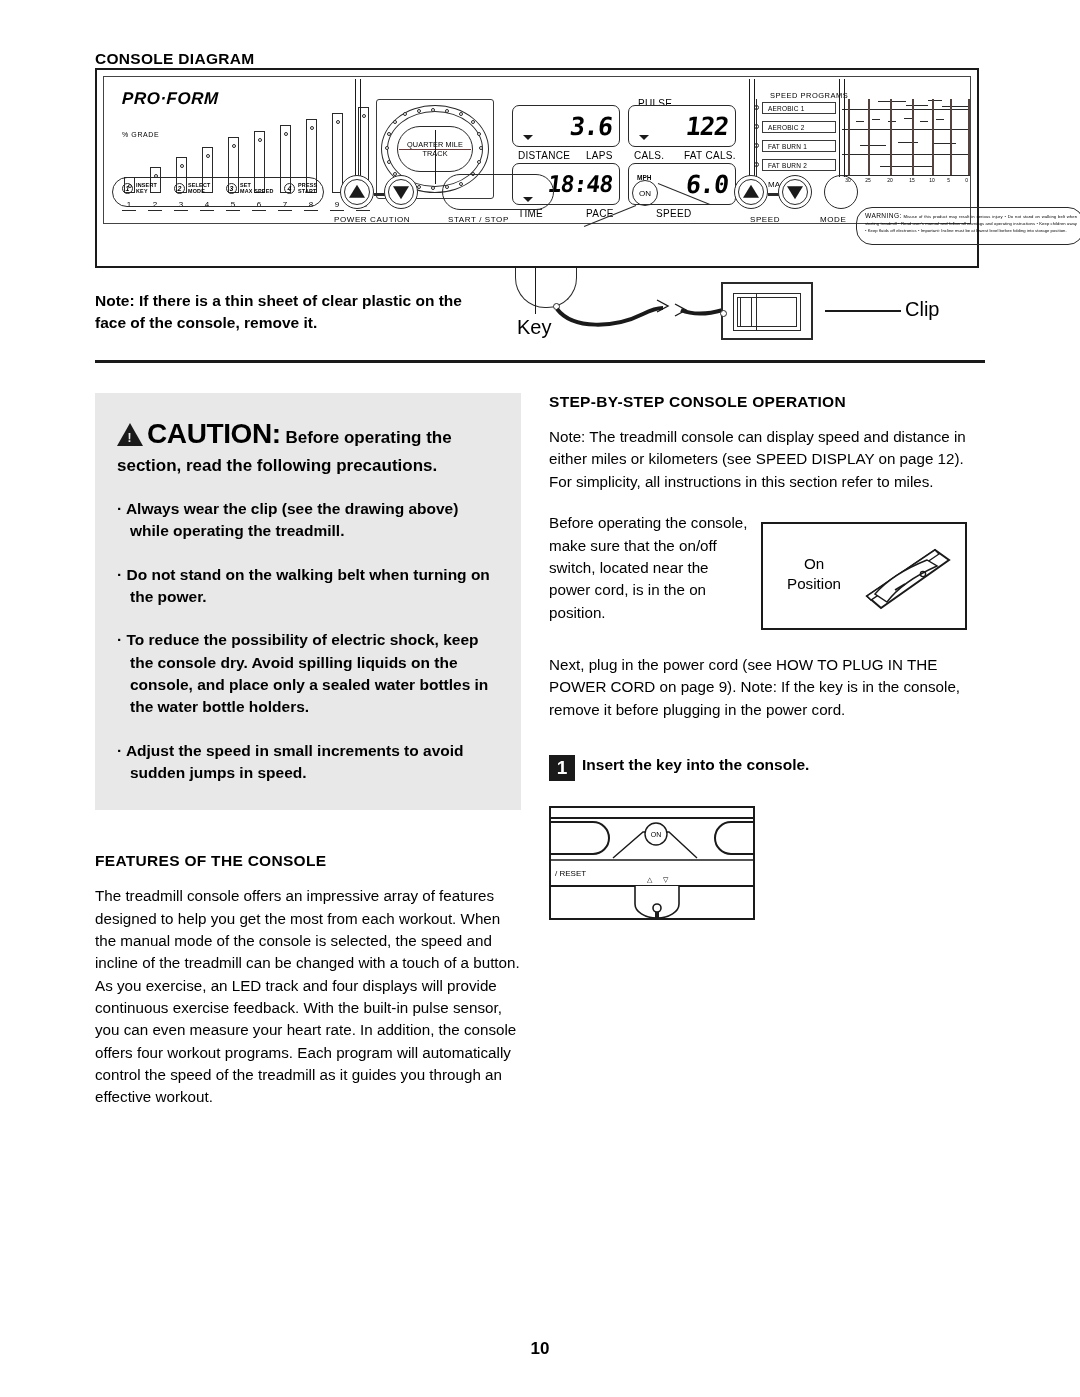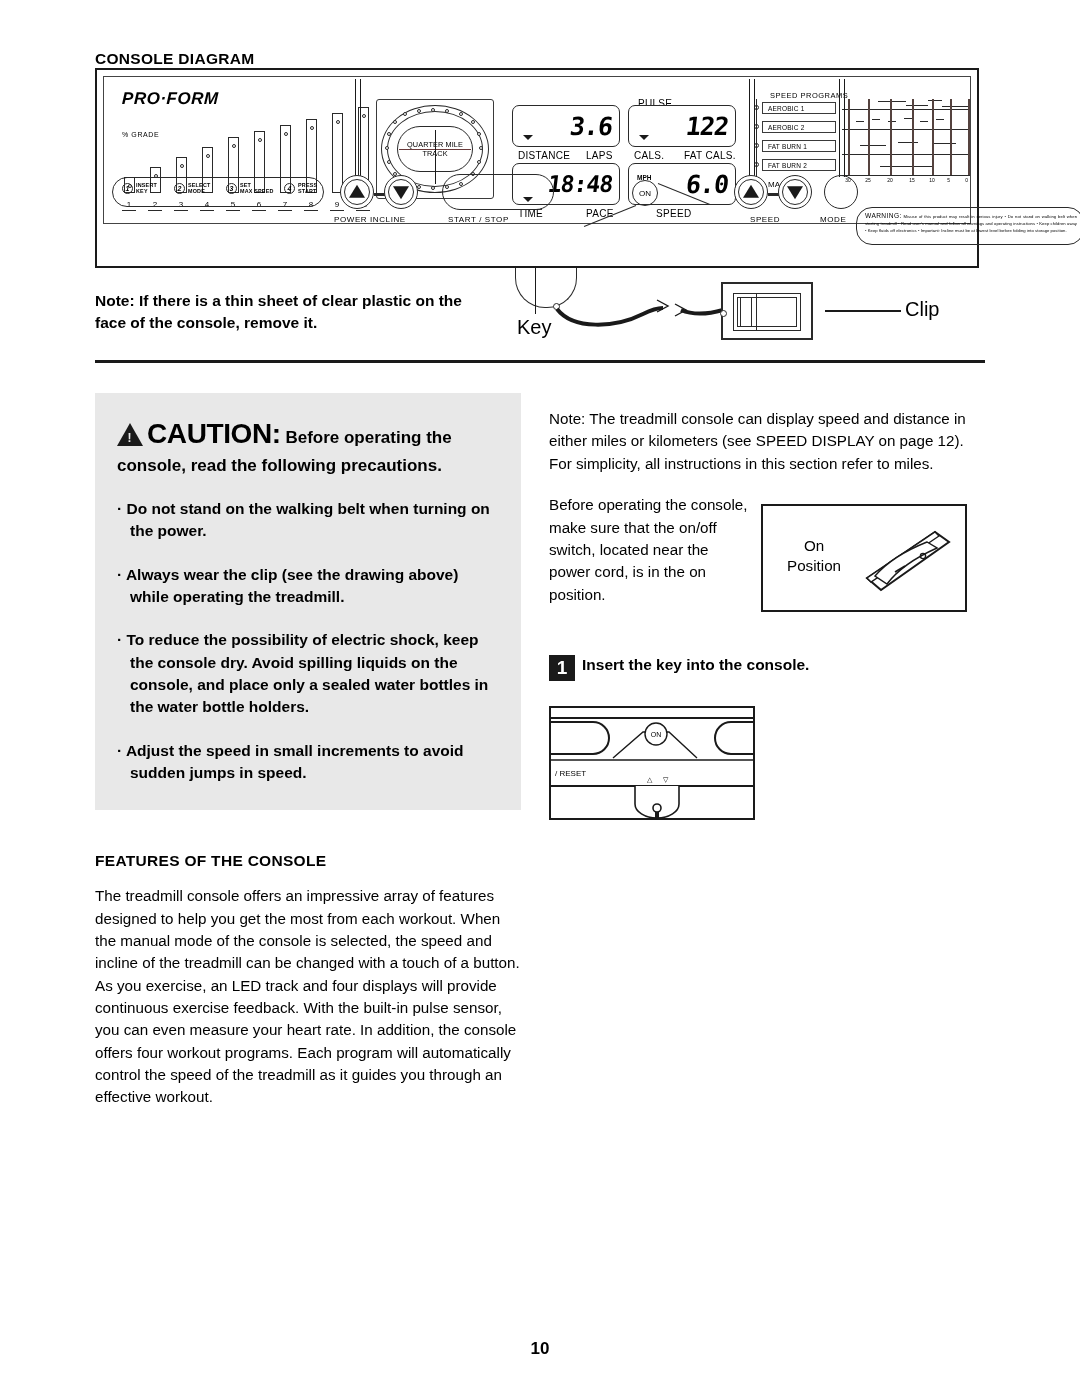--- a/index.html
+++ b/index.html
@@ -354,21 +354,21 @@
         <div class="stalk" style="left:248px; top:-96px; height:98px;"></div>
         <div class="rbtn" style="left:228px; top:0;">
             <div class="in"></div>
             <div class="tri-u"></div>
           </div>
         <div class="connbar" style="left:262px; width:12px;"></div>
         <div class="rbtn" style="left:272px; top:0;">
             <div class="in"></div>
             <div class="tri-d"></div>
           </div>
-        <div class="blabel" style="left:222px; top:40px;">POWER INCLINE</div>
+        <div class="blabel" style="left:222px; top:40px;">POWER CAUTION</div>
 
         <div class="sslot" style="left:330px; top:-1px;"></div>
         <div class="blabel" style="left:336px; top:40px;">START / STOP</div>
 
         <div class="chev" style="left:468px; top:30px; width:56px; transform:rotate(-22deg); transform-origin:right center;"></div>
         <div class="onbtn" style="left:520px; top:5px;">ON</div>
         <div class="chev" style="left:546px; top:8px; width:56px; transform:rotate(22deg); transform-origin:left center;"></div>
 
         <div class="stalk" style="left:637px; top:-96px; height:98px;"></div>
         <div class="stalk" style="left:642px; top:-96px; height:98px;"></div>
@@ -418,51 +418,53 @@
     <div class="kl" style="left:810px; top:30px;">Clip</div>
   </div>
 
   <div class="hrule"></div>
 
   <div class="cols">
 
     <div class="col">
       <div class="caution">
         <div class="caution-head">
-          <span class="tri-warn"></span><span class="big">CAUTION:</span><span> Before operating the console, read the following precautions.</span>
-        </div>
+          <span class="tri-warn"></span><span class="big">CAUTION:</span><span> Before operating the section, read the following precautions.</span>
+        </div>
+        <div class="cbullet">Always wear the clip (see the drawing above) while operating the treadmill.</div>
         <div class="cbullet">Do not stand on the walking belt when turning on the power.</div>
-        <div class="cbullet">Always wear the clip (see the drawing above) while operating the treadmill.</div>
         <div class="cbullet">To reduce the possibility of electric shock, keep the console dry. Avoid spilling liquids on the console, and place only a sealed water bottles in the water bottle holders.</div>
         <div class="cbullet">Adjust the speed in small increments to avoid sudden jumps in speed.</div>
       </div>
 
       <h3 class="sub">FEATURES OF THE CONSOLE</h3>
       <p class="body-p">The treadmill console offers an impressive array of features designed to help you get the most from each workout. When the manual mode of the console is selected, the speed and incline of the treadmill can be changed with a touch of a button. As you exercise, an LED track and four displays will provide continuous exercise feedback. With the built-in pulse sensor, you can even measure your heart rate. In addition, the console offers four workout programs. Each program will automatically control the speed of the treadmill as it guides you through an effective workout.</p>
     </div>
 
     <div class="col">
+      <h3 class="sub" style="margin-top:0;">STEP-BY-STEP CONSOLE OPERATION</h3>
       <p class="body-p">Note: The treadmill console can display speed and distance in either miles or kilometers (see SPEED DISPLAY on page 12). For simplicity, all instructions in this section refer to miles.</p>
 
       <div class="flow">
         <p class="body-p" style="width:200px; margin-top:4px;">Before operating the console, make sure that the on/off switch, located near the power cord, is in the on position.</p>
         <div class="figbox onpos" style="margin-top:4px;">
           <div class="onpos-label">
             <span>On</span><br><span>Position</span>
           </div>
           <svg class="switch" viewBox="0 0 92 64">
             <polygon points="6,50 74,4 88,14 20,62" fill="#fff" stroke="#1a1a1a" stroke-width="2"></polygon>
             <polygon points="6,50 74,4 78,8 10,54" fill="#fff" stroke="#1a1a1a" stroke-width="1.4"></polygon>
             <path d="M 14 48 C 26 34, 46 22, 66 14 L 76 20 C 58 28, 38 40, 26 56 Z" fill="#fff" stroke="#1a1a1a" stroke-width="1.4"></path>
             <line x1="34" y1="44" x2="44" y2="38" stroke="#1a1a1a" stroke-width="1.6"></line>
             <circle cx="62" cy="28" r="2.6" fill="none" stroke="#1a1a1a" stroke-width="1.4"></circle>
           </svg>
         </div>
       </div>
 
+      <p class="body-p">Next, plug in the power cord (see HOW TO PLUG IN THE POWER CORD on page 9). Note: If the key is in the console, remove it before plugging in the power cord.</p>
 
       <div class="step-h">
         <span class="stepnum">1</span><span class="st">Insert the key into the console.</span>
       </div>
 
       <div class="flow">
         <div class="figbox conbox" style="margin-top:10px;">
           <svg viewBox="0 0 206 114" width="206" height="114">
             <line x1="0" y1="10" x2="206" y2="10" stroke="#1a1a1a" stroke-width="2"></line>
             <path d="M 0 14 L 42 14 A 16 16 0 0 1 42 46 L 0 46" fill="none" stroke="#1a1a1a" stroke-width="2"></path>

